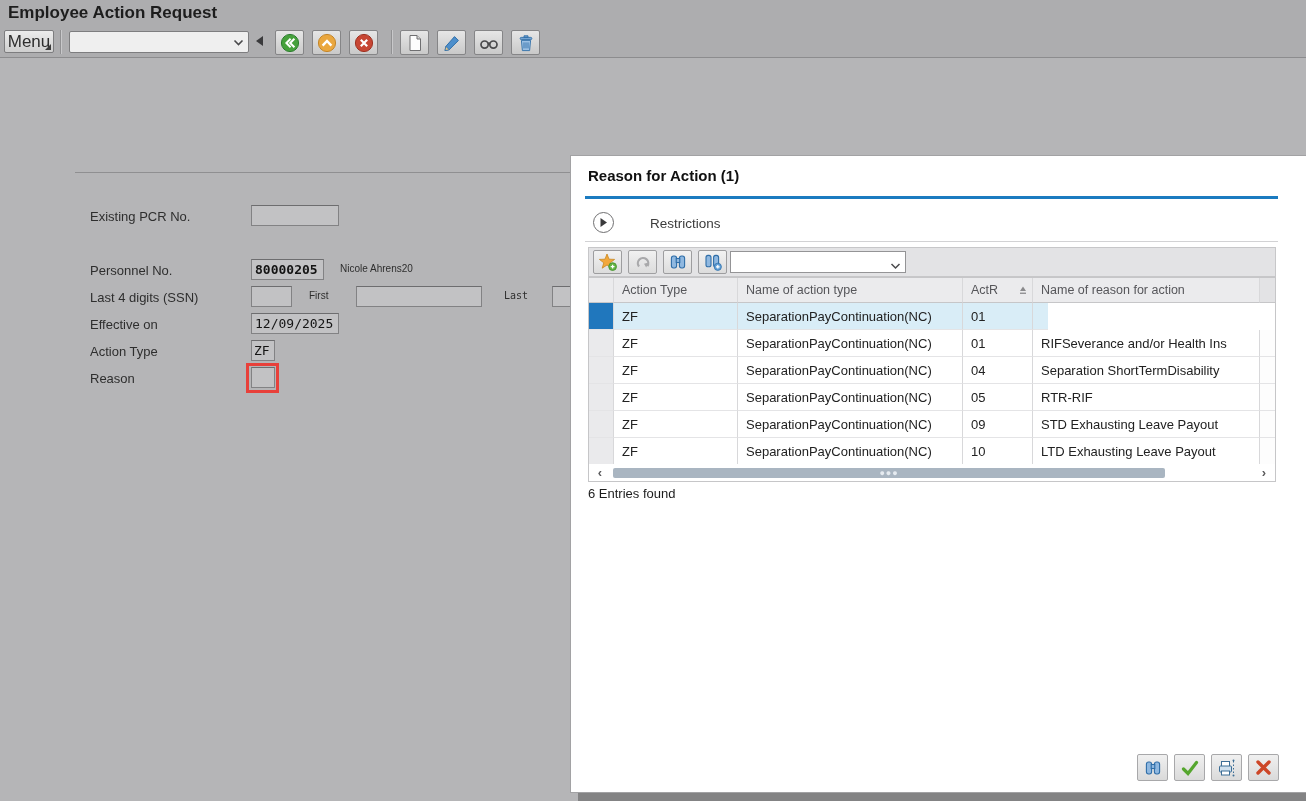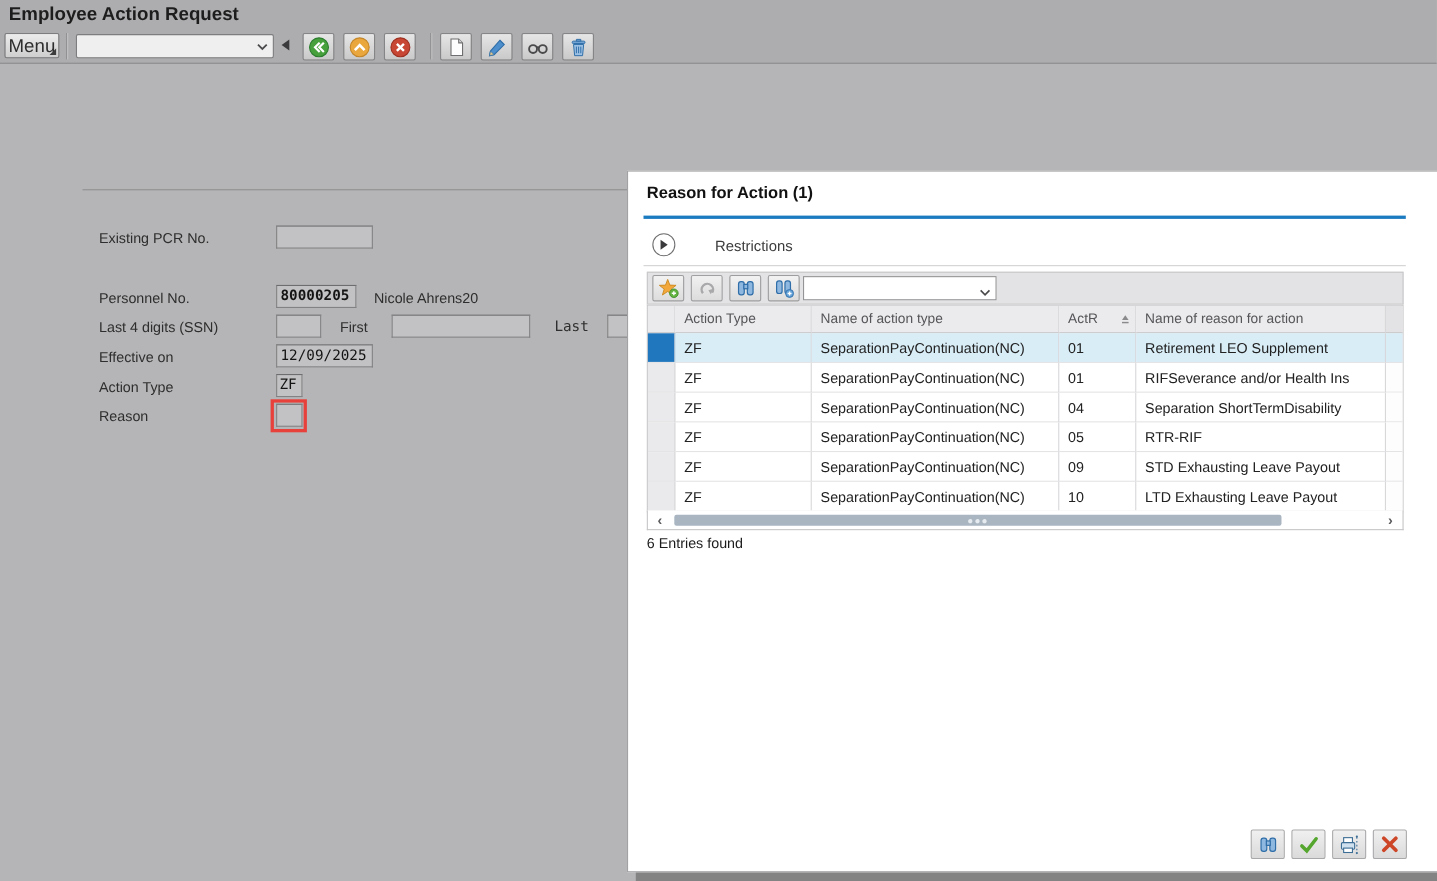--- a/index.html
+++ b/index.html
@@ -24,21 +24,21 @@
     background:linear-gradient(#e6e6e6,#c9c9c9); border:1px solid #858587; border-radius:2px;
     display:flex; align-items:center; justify-content:center; }
   .tbtn svg { display:block; }
 
   
   .group-rule { position:absolute; left:75px; top:172px; width:496px; height:1px; background:#8f8f91; }
   .flabel { position:absolute; left:90px; font-size:13px; color:#2e2e2e; }
   .field { position:absolute; background:#c2c2c4; border:1px solid #828284; border-top-color:#6d6d6f;
     font-family:"DejaVu Sans Mono", monospace; font-size:13px; color:#141414; padding:0 3px; height:21px; }
   input.field { outline:none; }
-  .plain-text { position:absolute; font-size:13px; color:#2e2e2e; }
+  .plain-text { position:absolute; font-size:10px; color:#2e2e2e; }
   .reason-highlight { position:absolute; left:246px; top:363px; width:33px; height:30px;
     border:3px solid #e8403a; pointer-events:none; }
 
   
   .dialog { position:absolute; left:570px; top:155px; width:796px; height:638px;
     background:#ffffff; border:1px solid #a2a2a4; box-shadow:8px 8px 0 rgba(70,70,70,0.45); }
   .dlg-title { position:absolute; left:17px; top:11px; font-size:15px; font-weight:bold; color:#111; }
   .dlg-close { position:absolute; right:12px; top:12px; width:22px; height:22px; background:none; border:none;
     display:flex; align-items:center; justify-content:center; }
   .dlg-rule { position:absolute; left:14px; top:40px; width:693px; height:3px; background:#1b7bc0; }
@@ -266,21 +266,20 @@
       </div>
       <div class="tcell c-reas">Name of reason for action</div>
       <div class="tcell c-vscroll"></div>
     </div>
 
     <div class="trow sel">
       <div class="tcell c-sel"></div>
       <div class="tcell c-at">ZF</div>
       <div class="tcell c-nat">SeparationPayContinuation(NC)</div>
       <div class="tcell c-actr">01</div>
-      <div class="tcell c-reas">Retirement LEO Supplement</div>
       <div class="tcell c-vscroll"></div>
     </div>
     <div class="trow">
       <div class="tcell c-sel"></div>
       <div class="tcell c-at">ZF</div>
       <div class="tcell c-nat">SeparationPayContinuation(NC)</div>
       <div class="tcell c-actr">01</div>
       <div class="tcell c-reas">RIFSeverance and/or Health Ins</div>
       <div class="tcell c-vscroll"></div>
     </div>

